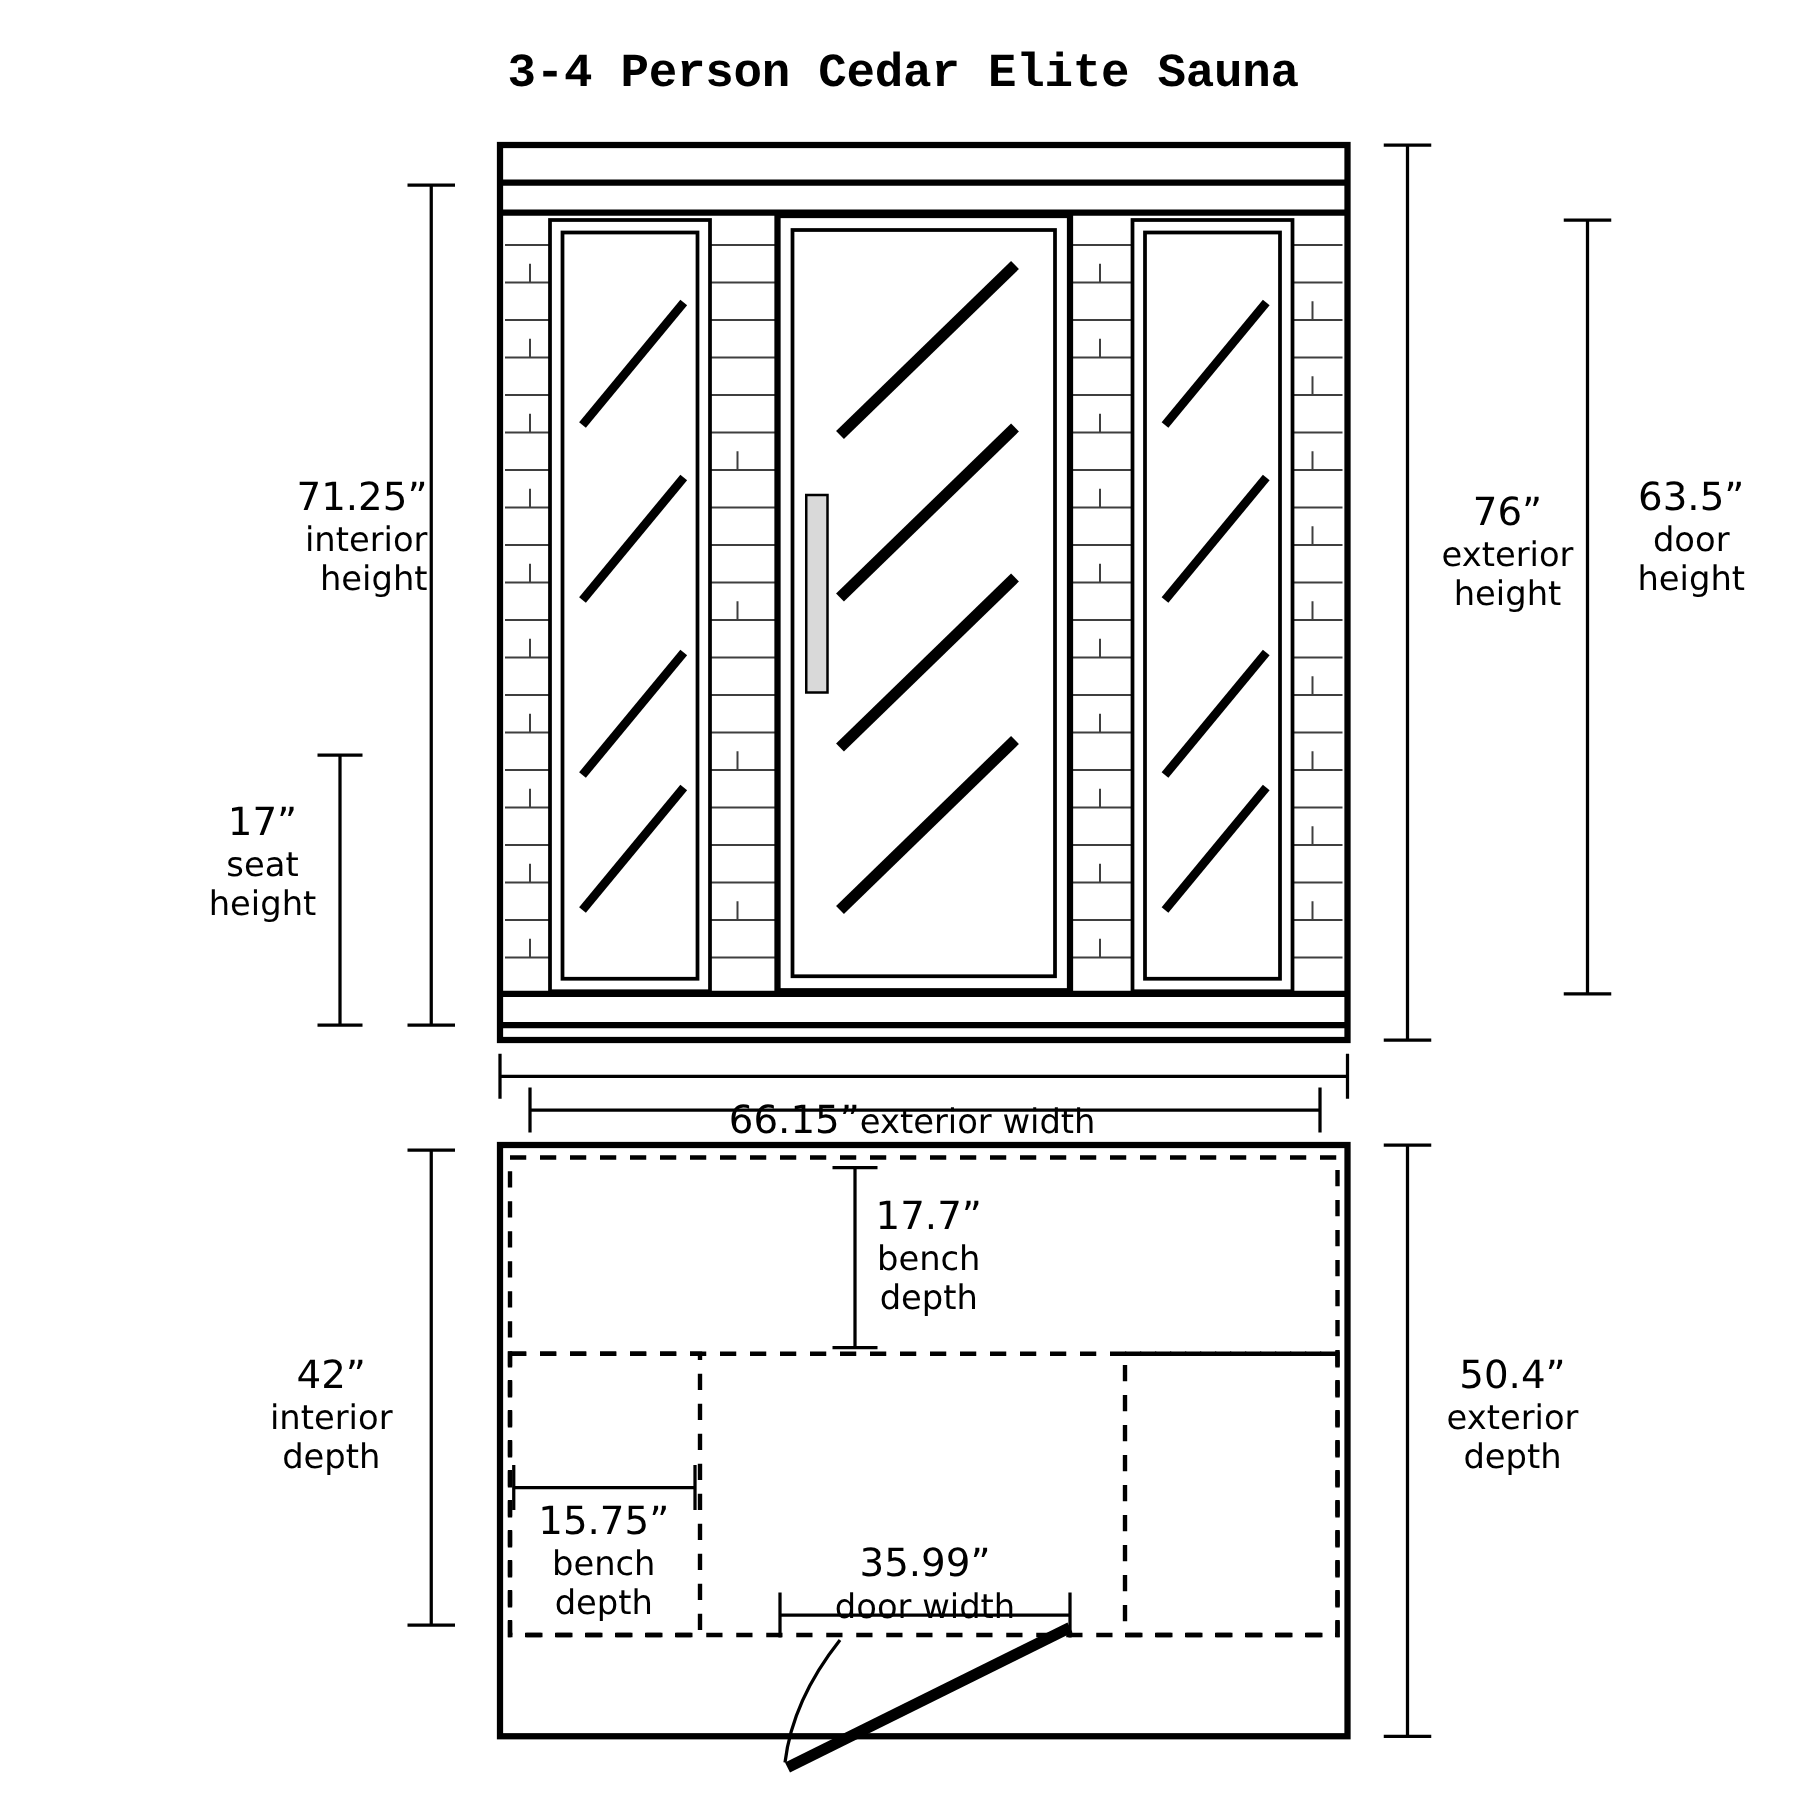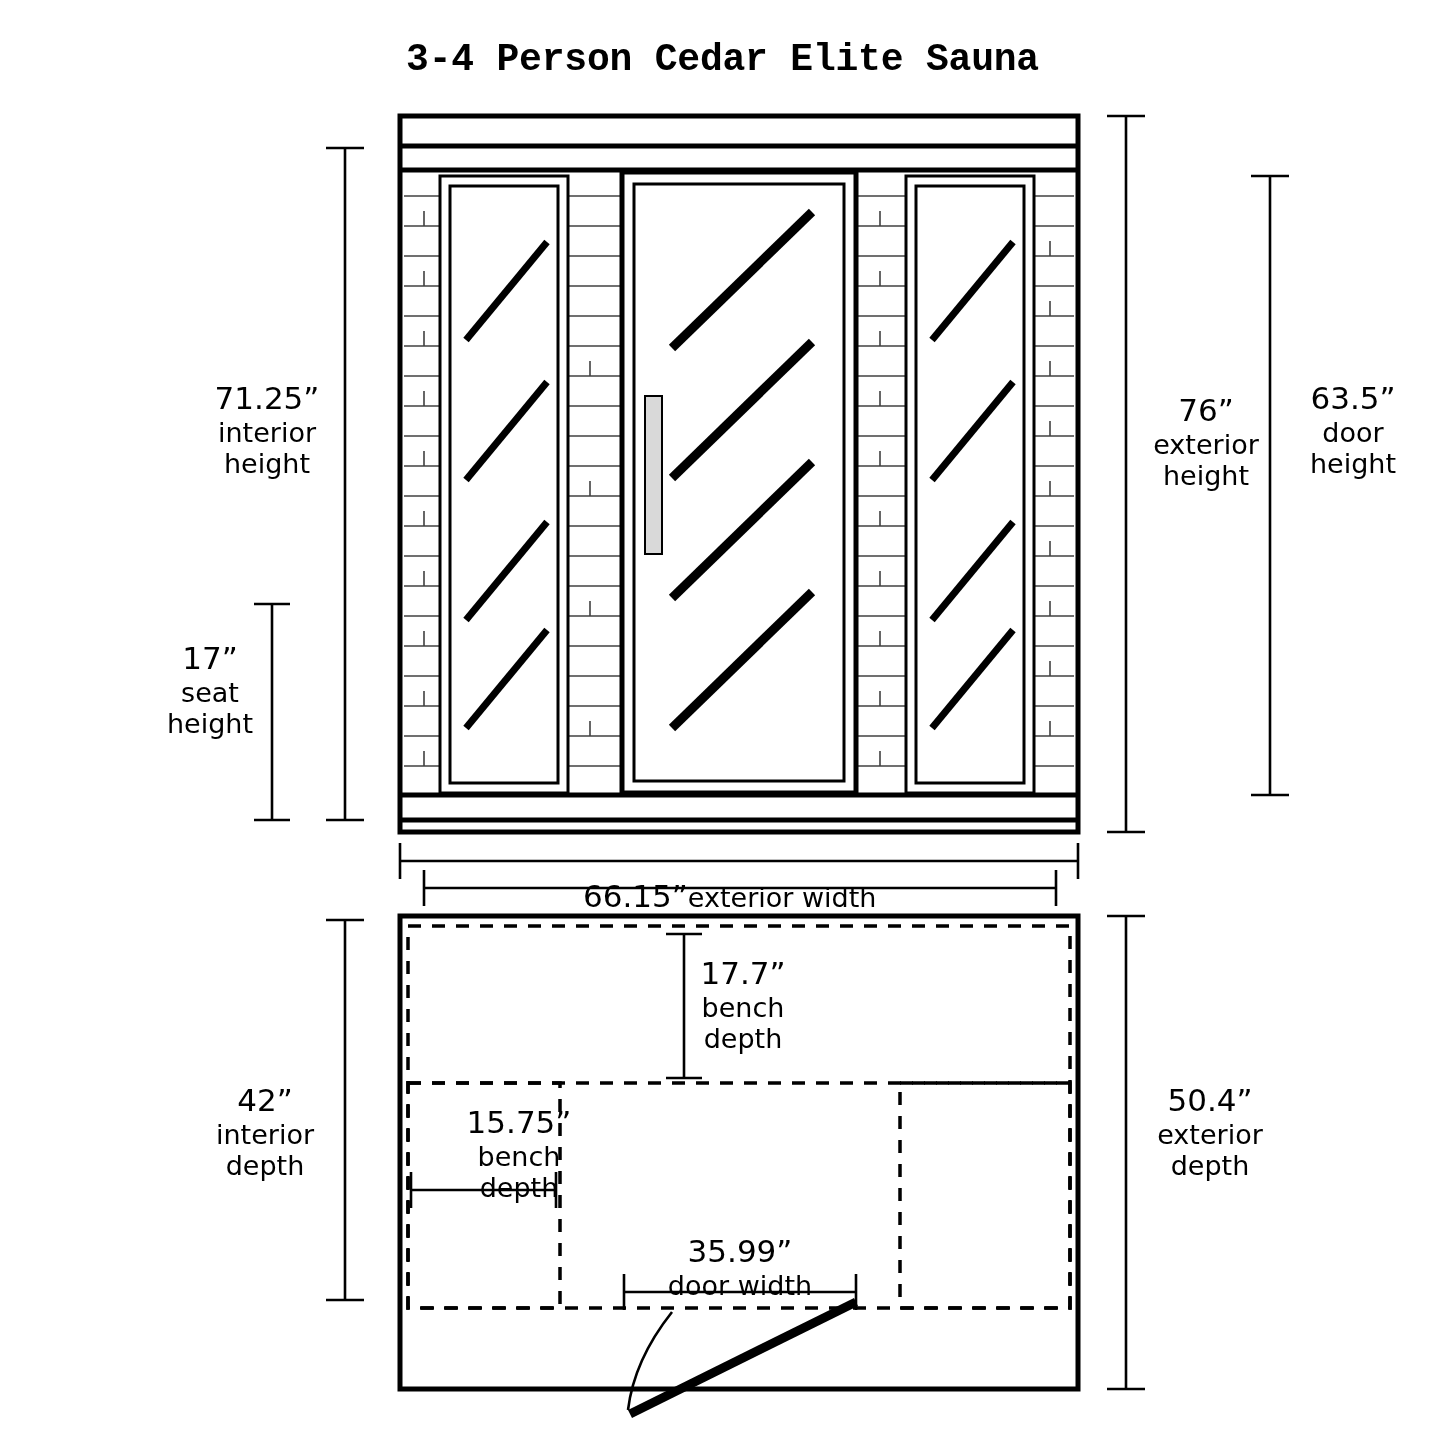--- a/index.html
+++ b/index.html
@@ -258,21 +258,21 @@
       <line x1="411" y1="1190" x2="556" y2="1190"></line>
       <line x1="411" y1="1172" x2="411" y2="1208"></line>
       <line x1="556" y1="1172" x2="556" y2="1208"></line>
 
       <line x1="624" y1="1292" x2="856" y2="1292"></line>
       <line x1="624" y1="1274" x2="624" y2="1310"></line>
       <line x1="856" y1="1274" x2="856" y2="1310"></line>
     </g>
   </svg>
 
-  <div class="lbl" style="left:192px; top:380px; width:150px;">
+  <div class="lbl" style="left:192px; top:380px; width:150px;text-align:right;">
     <span class="big">71.25”</span>
     <span class="sm">interior</span>
     <span class="sm">height</span>
   </div>
 
   <div class="lbl" style="left:148px; top:640px; width:124px;">
     <span class="big">17”</span>
     <span class="sm">seat</span>
     <span class="sm">height</span>
   </div>
@@ -305,21 +305,21 @@
     <span class="sm">exterior</span>
     <span class="sm">depth</span>
   </div>
 
   <div class="lbl" style="left:658px; top:955px; width:170px;">
     <span class="big">17.7”</span>
     <span class="sm">bench</span>
     <span class="sm">depth</span>
   </div>
 
-  <div class="lbl" style="left:398px; top:1104px; width:170px;margin-left:36px;">
+  <div class="lbl" style="left:398px; top:1199px; width:170px;">
     <span class="big">15.75”</span>
     <span class="sm">bench</span>
     <span class="sm">depth</span>
   </div>
 
   <div class="lbl" style="left:652px; top:1233px; width:176px;">
     <span class="big">35.99”</span>
     <span class="sm">door width</span>
   </div>
 

